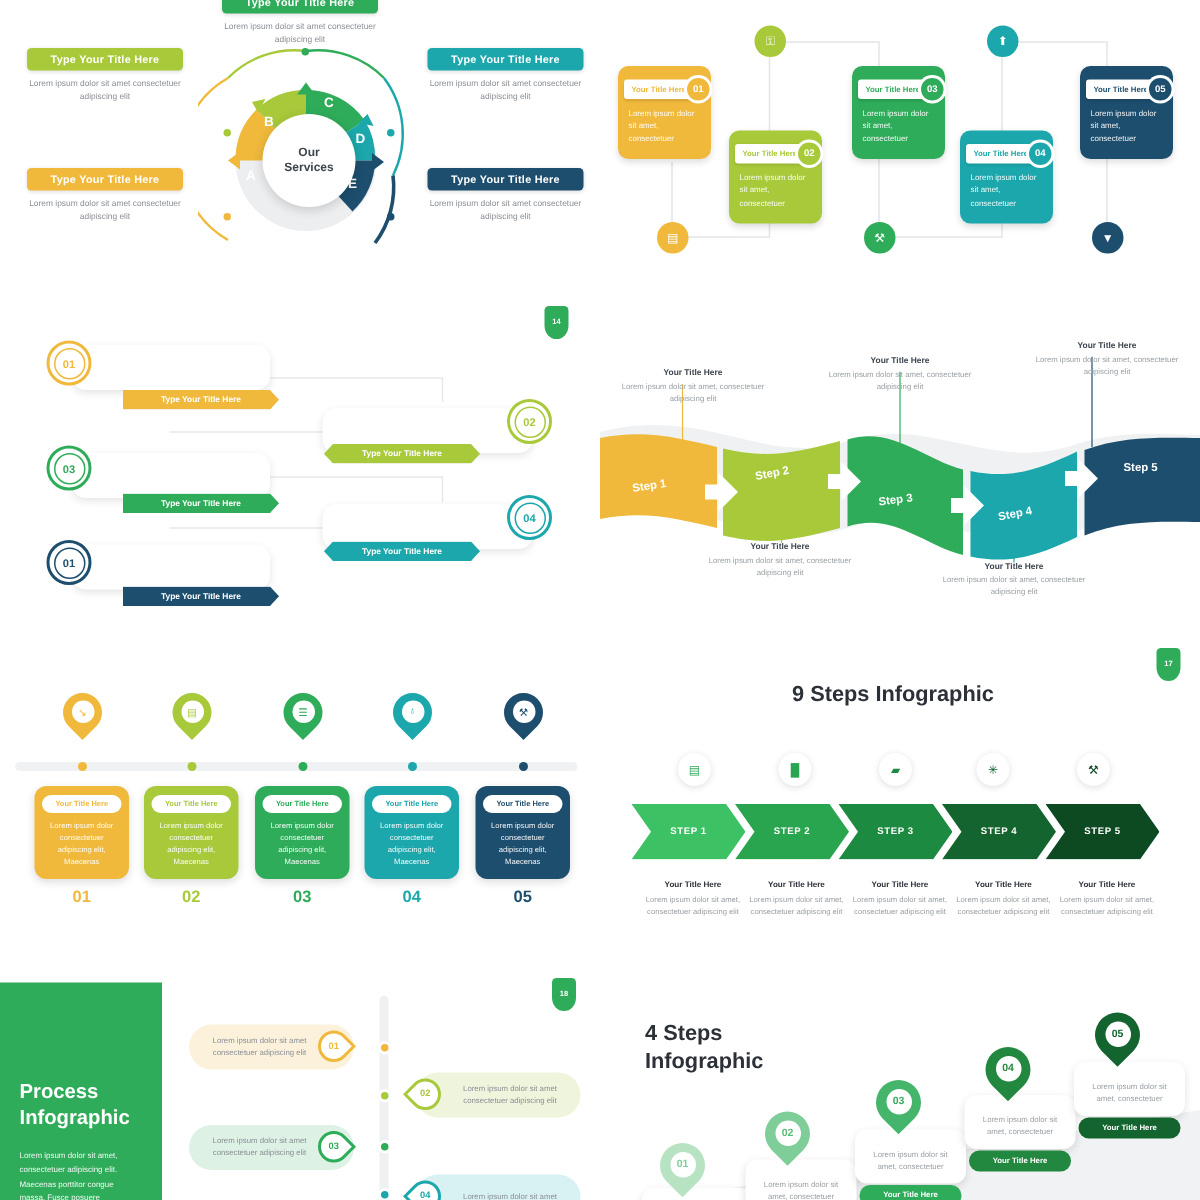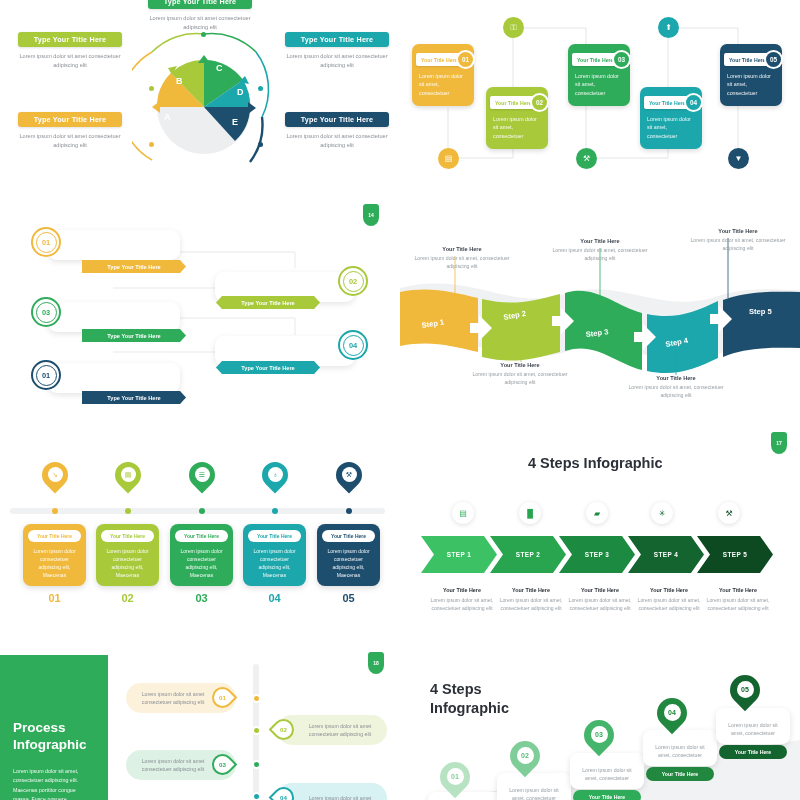--- a/index.html
+++ b/index.html
@@ -167,20 +167,24 @@
         <text x="44" y="62" fill="#fff" font-size="9" font-weight="700" font-family="Liberation Sans, sans-serif">B</text>
         <text x="84" y="49" fill="#fff" font-size="9" font-weight="700" font-family="Liberation Sans, sans-serif">C</text>
         <text x="105" y="73" fill="#fff" font-size="9" font-weight="700" font-family="Liberation Sans, sans-serif">D</text>
         <text x="100" y="103" fill="#fff" font-size="9" font-weight="700" font-family="Liberation Sans, sans-serif">E</text>
       </svg>
       <div class="dot-n" style="left:69px;top:10px;background:#2fac5a"></div>
       <div class="dot-n" style="left:17px;top:64px;background:#a8c93a"></div>
       <div class="dot-n" style="left:17px;top:120px;background:#f0b93b"></div>
       <div class="dot-n" style="left:126px;top:64px;background:#1ba7ab"></div>
       <div class="dot-n" style="left:126px;top:120px;background:#1d4e6e"></div>
+      <div class="donut-center">
+        <span>Our</span>
+        <span>Services</span>
+      </div>
     </div>
 
     <div class="p1-card" style="left:148px;top:-6px;width:104px">
       <div class="chip" style="background:#2fac5a">Type Your Title Here</div>
       <div class="body-txt">Lorem ipsum dolor sit amet consectetuer adipiscing elit</div>
     </div>
     <div class="p1-card" style="left:18px;top:32px;width:104px">
       <div class="chip" style="background:#a8c93a">Type Your Title Here</div>
       <div class="body-txt">Lorem ipsum dolor sit amet consectetuer adipiscing elit</div>
     </div>
@@ -397,21 +401,21 @@
 
     <div class="pnum" style="left:23px;top:152px;color:#f0b93b">01</div>
     <div class="pnum" style="left:96px;top:152px;color:#a8c93a">02</div>
     <div class="pnum" style="left:170px;top:152px;color:#2fac5a">03</div>
     <div class="pnum" style="left:243px;top:152px;color:#1ba7ab">04</div>
     <div class="pnum" style="left:317px;top:152px;color:#1d4e6e">05</div>
   </div>
 
   <div class="panel" id="p6">
     <div class="badge" style="left:371px;top:2px">17</div>
-    <div class="h2" style="left:128px;top:25px">4 Steps Infographic</div>
+    <div class="h2" style="left:128px;top:25px">9 Steps Infographic</div>
 
     <div class="cicon" style="left:52px;top:72px;color:#2fac5a">▤</div>
     <div class="cicon" style="left:119px;top:72px;color:#28a54e">█</div>
     <div class="cicon" style="left:186px;top:72px;color:#1d8a42">▰</div>
     <div class="cicon" style="left:251px;top:72px;color:#14642f">✳</div>
     <div class="cicon" style="left:318px;top:72px;color:#0d4a22">⚒</div>
 
     <div class="garrow" style="left:21px;top:106px;background:#3cc265">STEP 1</div>
     <div class="garrow" style="left:90px;top:106px;background:#28a54e">STEP 2</div>
     <div class="garrow" style="left:159px;top:106px;background:#1d8a42">STEP 3</div>

